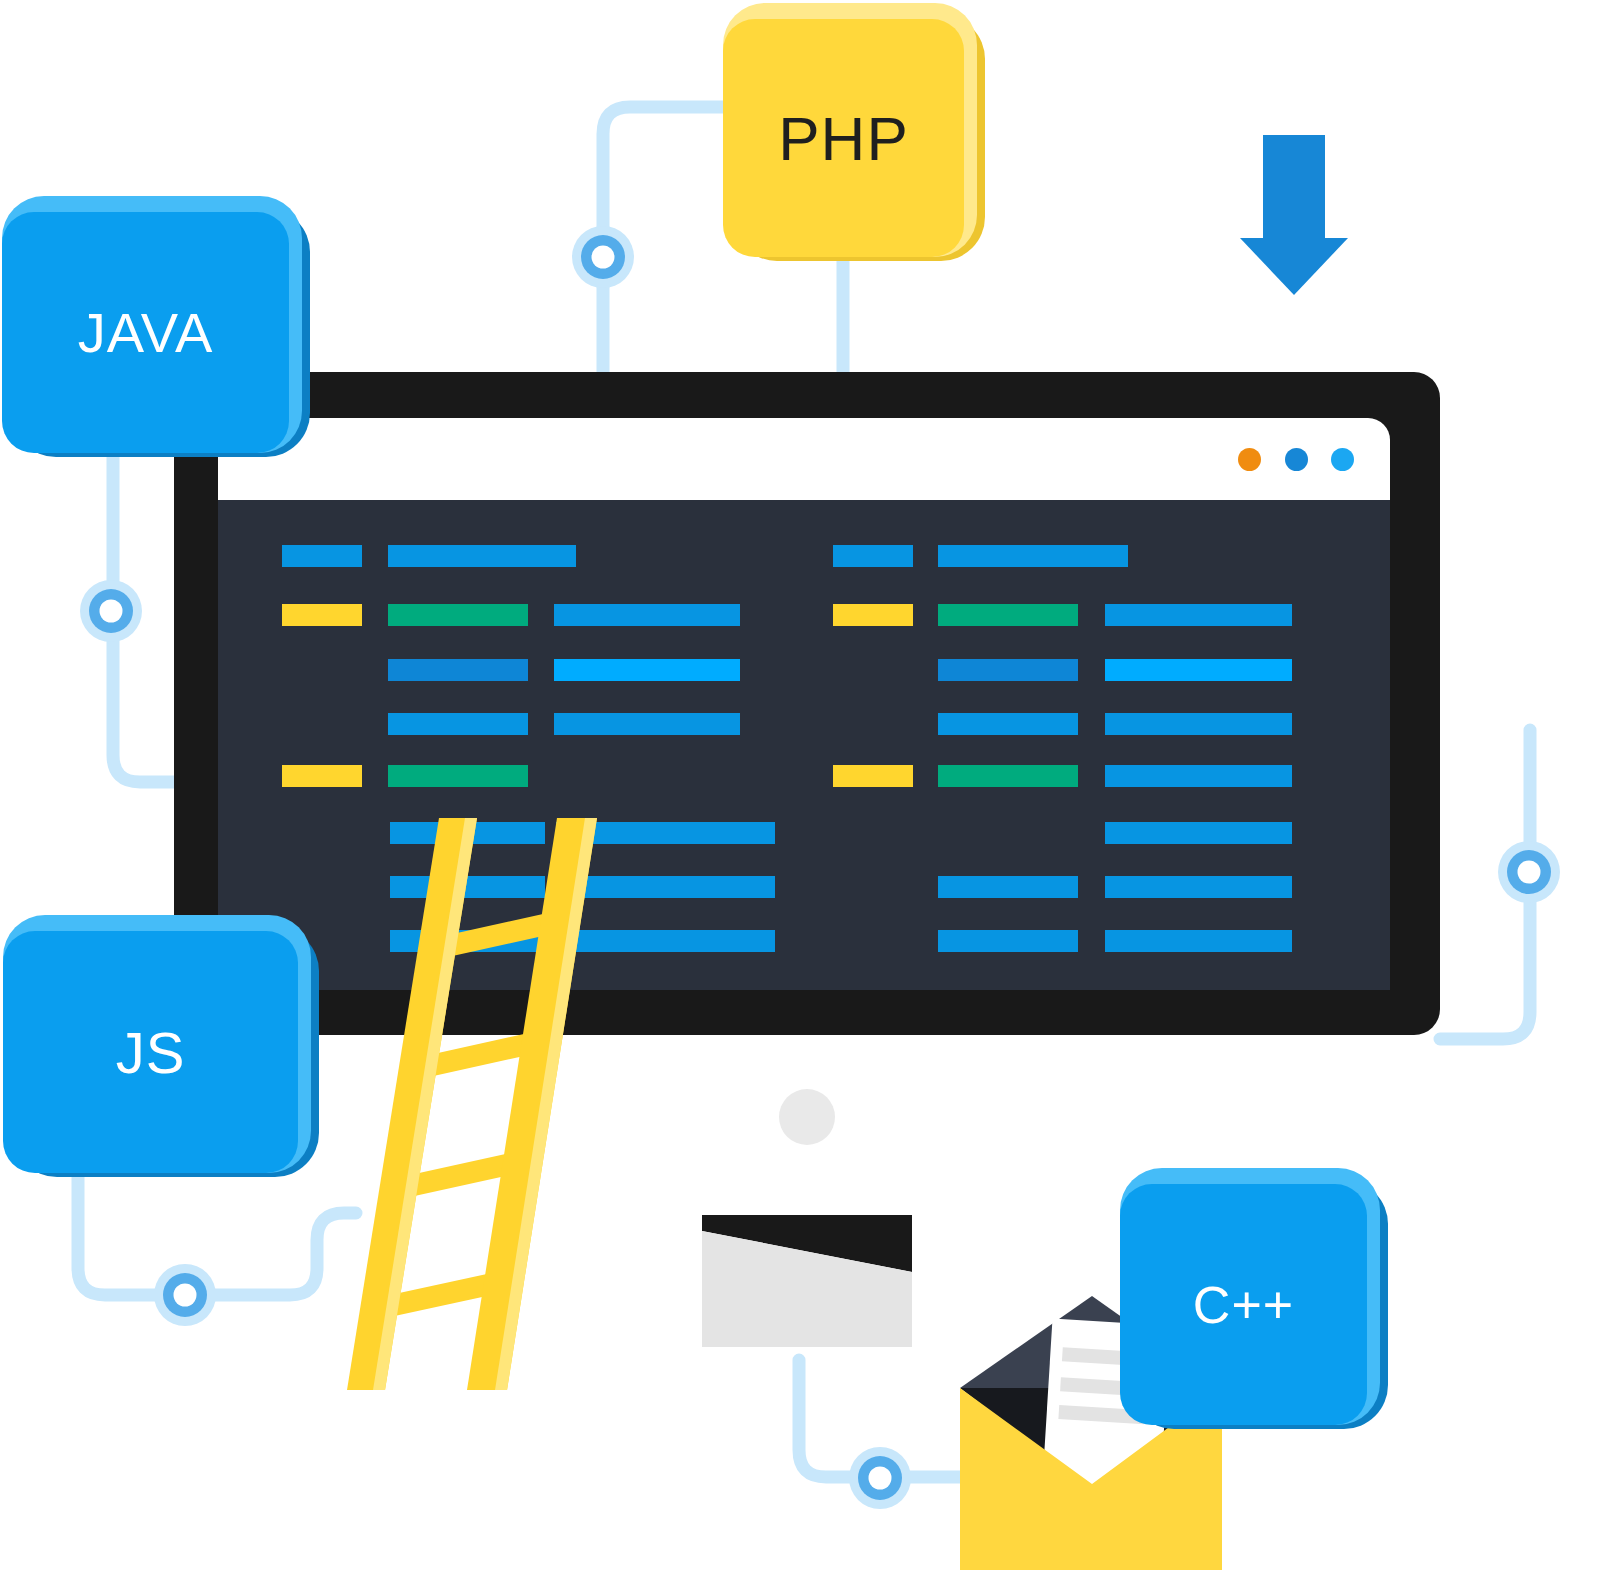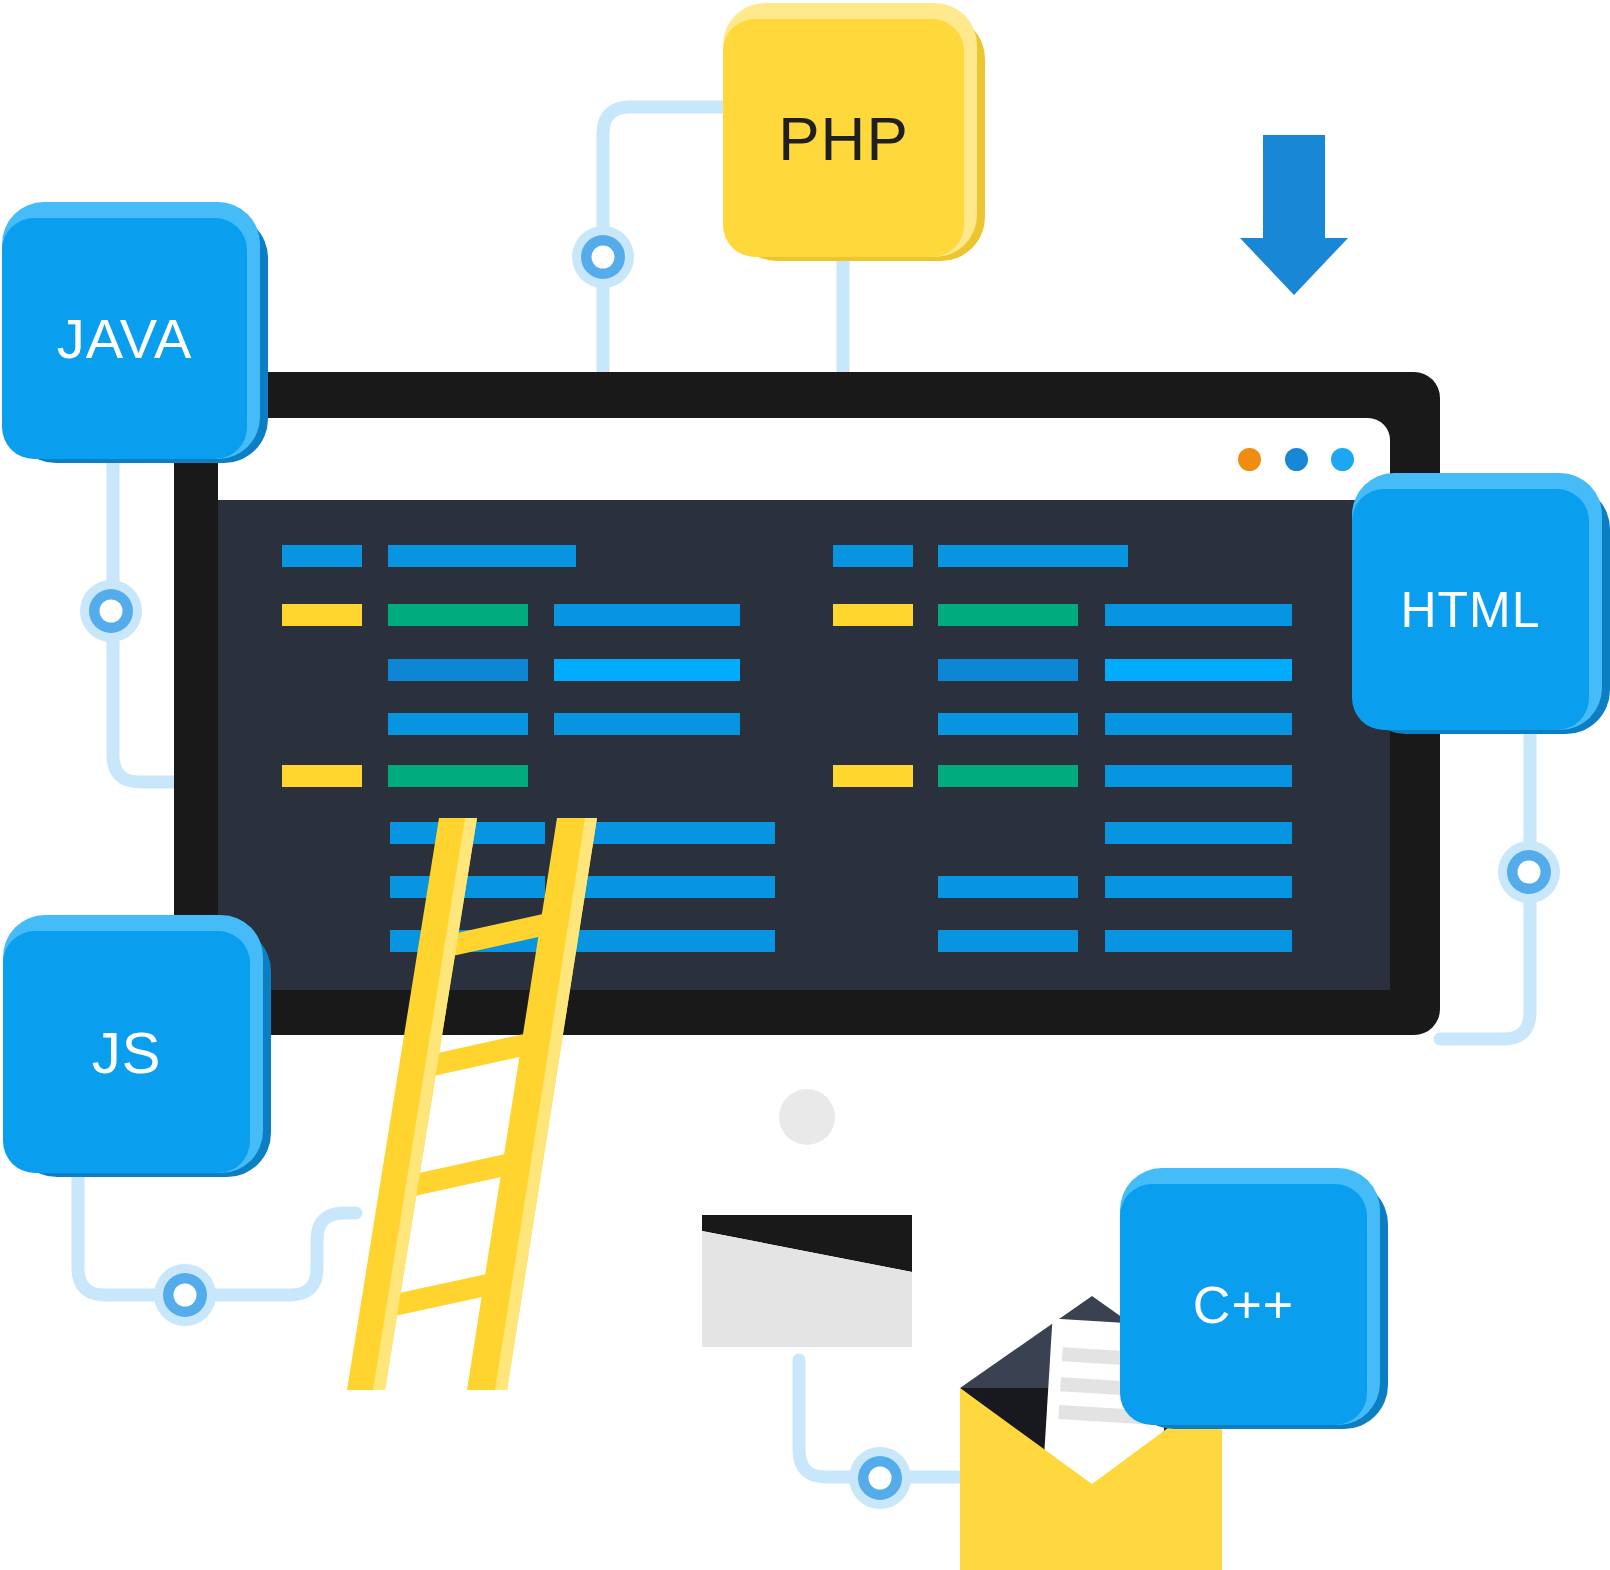--- a/index.html
+++ b/index.html
@@ -45,27 +45,27 @@
   .badge-light{position:absolute;left:0;top:0;right:0;bottom:0;border-radius:42px;}
   .badge-main{position:absolute;left:0;top:16px;right:13px;bottom:0;border-radius:32px;
     display:flex;align-items:center;justify-content:center;}
   .badge-blue .badge-shadow{background:var(--badge_blue_dark);}
   .badge-blue .badge-light{background:var(--badge_blue_light);}
   .badge-blue .badge-main{background:var(--badge_blue);color:#ffffff;}
   .badge-yellow .badge-shadow{background:var(--badge_yellow_dark);}
   .badge-yellow .badge-light{background:var(--badge_yellow_light);}
   .badge-yellow .badge-main{background:var(--badge_yellow);color:#1F1F1F;}
   .badge-label{letter-spacing:1px;}
-  #badge-java{left:2px;top:202px;width:258px;height:257px;}
+  #badge-java{left:2px;top:196px;width:300px;height:257px;}
   #badge-java .badge-label{font-size:56px;}
   #badge-php{left:723px;top:3px;width:254px;height:254px;}
   #badge-php .badge-label{font-size:62px;}
   #badge-html{left:1352px;top:473px;width:250px;height:257px;}
   #badge-html .badge-label{font-size:50px;}
-  #badge-js{left:3px;top:915px;width:260px;height:258px;}
+  #badge-js{left:3px;top:915px;width:260px;height:258px;padding-left:48px;}
   #badge-js .badge-label{font-size:58px;}
   #badge-cpp{left:1120px;top:1168px;width:260px;height:257px;}
   #badge-cpp .badge-label{font-size:52px;}
 </style>
 </head>
 <body>
 
 <div id="stage">
 
   <svg id="connector-layer" width="1610" height="1570" viewBox="0 0 1610 1570">
@@ -190,27 +190,20 @@
   </div>
 
   <div id="badge-php" class="badge badge-yellow">
     <div class="badge-shadow"></div>
     <div class="badge-light"></div>
     <div class="badge-main">
         <span class="badge-label">PHP</span>
       </div>
   </div>
 
-  <div id="badge-html" class="badge badge-blue">
-    <div class="badge-shadow"></div>
-    <div class="badge-light"></div>
-    <div class="badge-main">
-        <span class="badge-label">HTML</span>
-      </div>
-  </div>
 
   <div id="badge-js" class="badge badge-blue">
     <div class="badge-shadow"></div>
     <div class="badge-light"></div>
     <div class="badge-main">
         <span class="badge-label">JS</span>
       </div>
   </div>
 
   <div id="badge-cpp" class="badge badge-blue">

